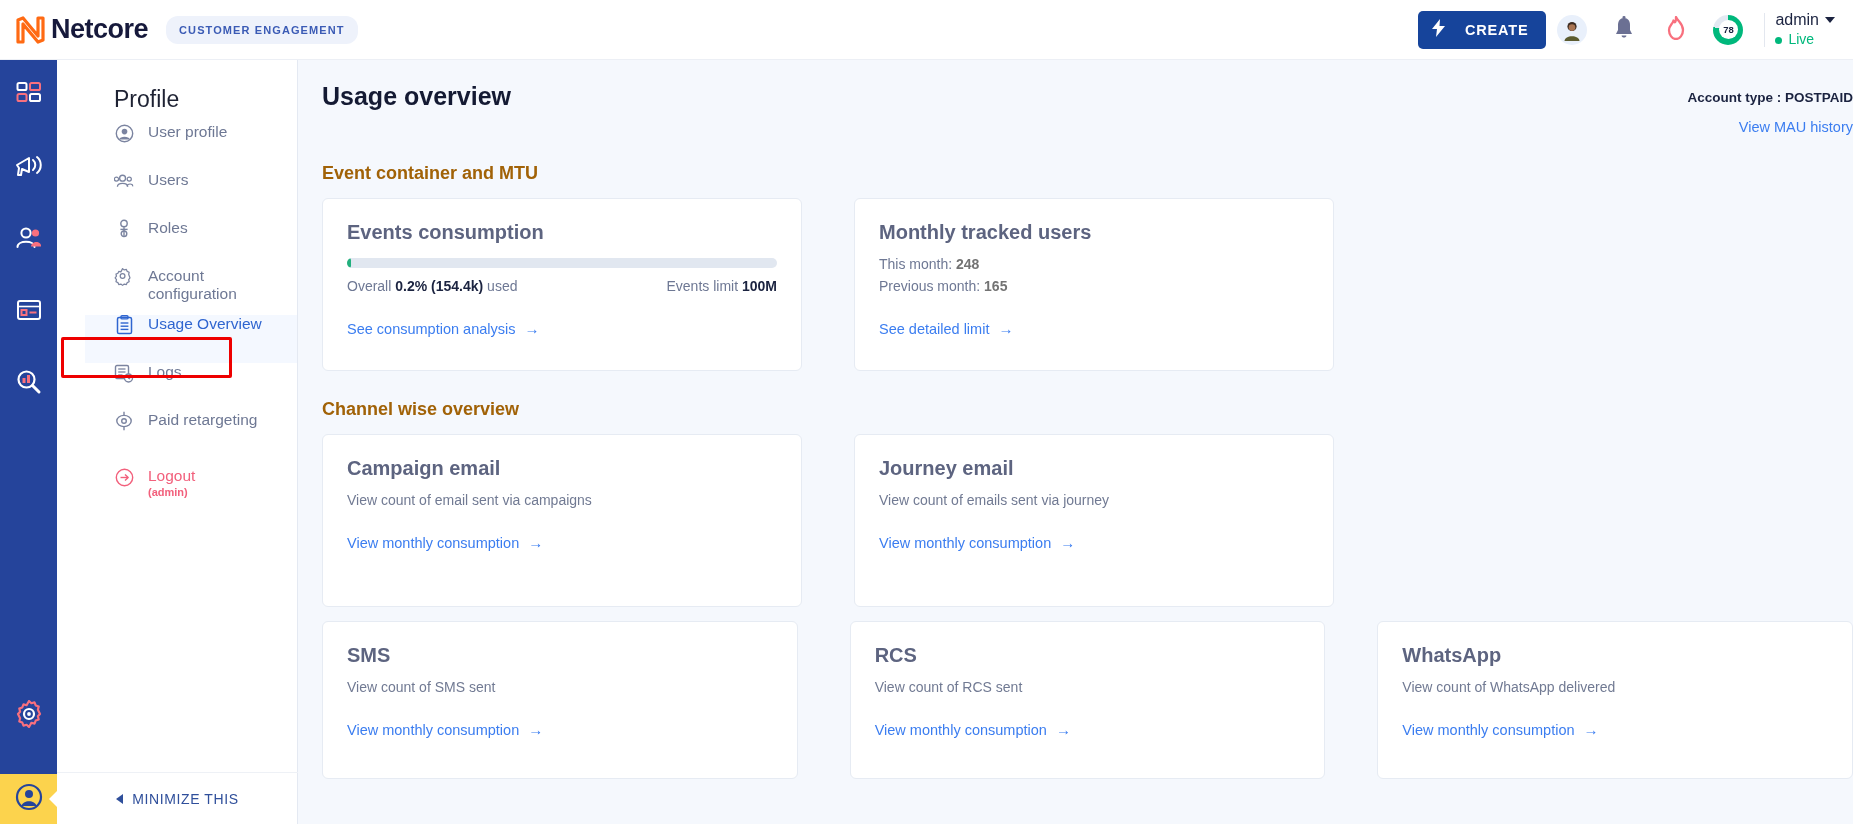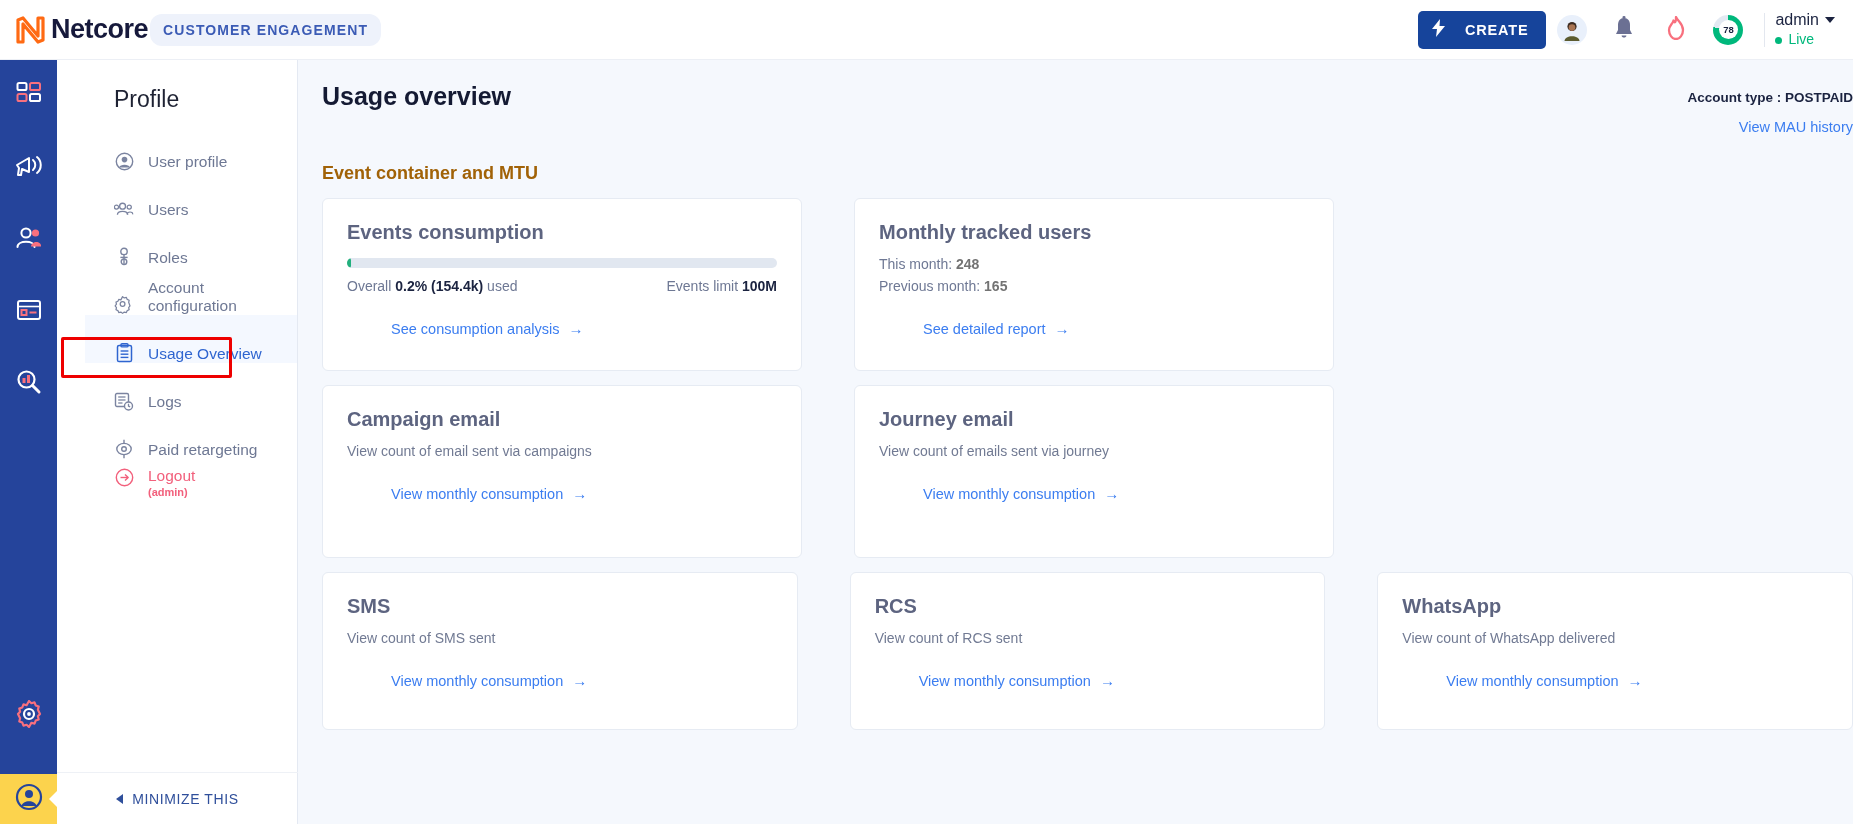--- a/index.html
+++ b/index.html
@@ -20,24 +20,24 @@
     border-bottom: 1px solid #eceff5;
     z-index: 30;
   }
   .brand { display: flex; align-items: center; padding-left: 14px; }
   .logo-mark { width: 34px; height: 30px; }
   .logo-word {
     font-size: 27px; font-weight: bold; color: #16193b;
     letter-spacing: -0.5px; margin-left: 3px;
   }
   .brand-pill {
-    margin-left: 2px;
+    margin-left: 18px;
     background: #eef2fb;
     color: #3b5bb5;
-    font-size: 14px;
+    font-size: 11px;
     font-weight: bold;
     letter-spacing: 1.1px;
     padding: 8px 13px;
     border-radius: 12px;
   }
   .topbar-right {
     margin-left: auto;
     display: flex; align-items: center;
     padding-right: 8px;
     gap: 0px;
@@ -126,21 +126,21 @@
     background: #ffffff;
     border-right: 1px solid #e4e9f2;
     z-index: 20;
     padding-left: 28px;
   }
   .sidebar-title {
     font-size: 23px; color: #1e2233; font-weight: normal;
     padding: 26px 0 10px 29px;
   }
   .nav-item {
-    display: flex; align-items: flex-end;
+    display: flex; align-items: flex-start;
     gap: 14px;
     height: 48px;
     padding-left: 29px;
     color: #6e7894;
     font-size: 15.5px;
     cursor: pointer;
     position: relative;
   }
   .nav-item .nav-ico {
     width: 20px; height: 20px;
@@ -221,21 +221,20 @@
     margin: 14px 0 10px 0; overflow: hidden;
   }
   .progress-fill { height: 100%; background: #22b07d; border-radius: 6px; }
   .meter-row { display: flex; justify-content: space-between; font-size: 14px; color: #6e7894; }
   .meter-row b { color: #1b2340; }
   .card-link {
     margin-top: 26px;
     font-size: 14.5px; color: #3b7df0;
     display: inline-flex; align-items: center; gap: 9px;
     cursor: pointer;
-    margin-left: 44px;
   }
   .arrow-r { font-size: 15px; font-weight: bold; }
   .desc-line { font-size: 14px; color: #717a93; margin-top: 2px; }
 </style>
 </head>
 <body>
 
 <div class="topbar">
   <div class="brand">
     <span class="logo-mark">
@@ -532,26 +531,27 @@
       <div class="card-title">Monthly tracked users</div>
       <div class="card-sub">
         <span>This month:</span>
         <b>248</b>
       </div>
       <div class="card-sub">
         <span>Previous month:</span>
         <b>165</b>
       </div>
       <div class="card-link">
-        <span>See detailed report</span>
-        <span class="arrow-r">→</span>
-      </div>
-    </div>
-  </div>
-
+        <span>See detailed limit</span>
+        <span class="arrow-r">→</span>
+      </div>
+    </div>
+  </div>
+
+  <div class="section-label">Channel wise overview</div>
 
   <div class="card-row">
     <div class="card tall">
       <div class="card-title">Campaign email</div>
       <div class="desc-line">View count of email sent via campaigns</div>
       <div class="card-link">
         <span>View monthly consumption</span>
         <span class="arrow-r">→</span>
       </div>
     </div>

